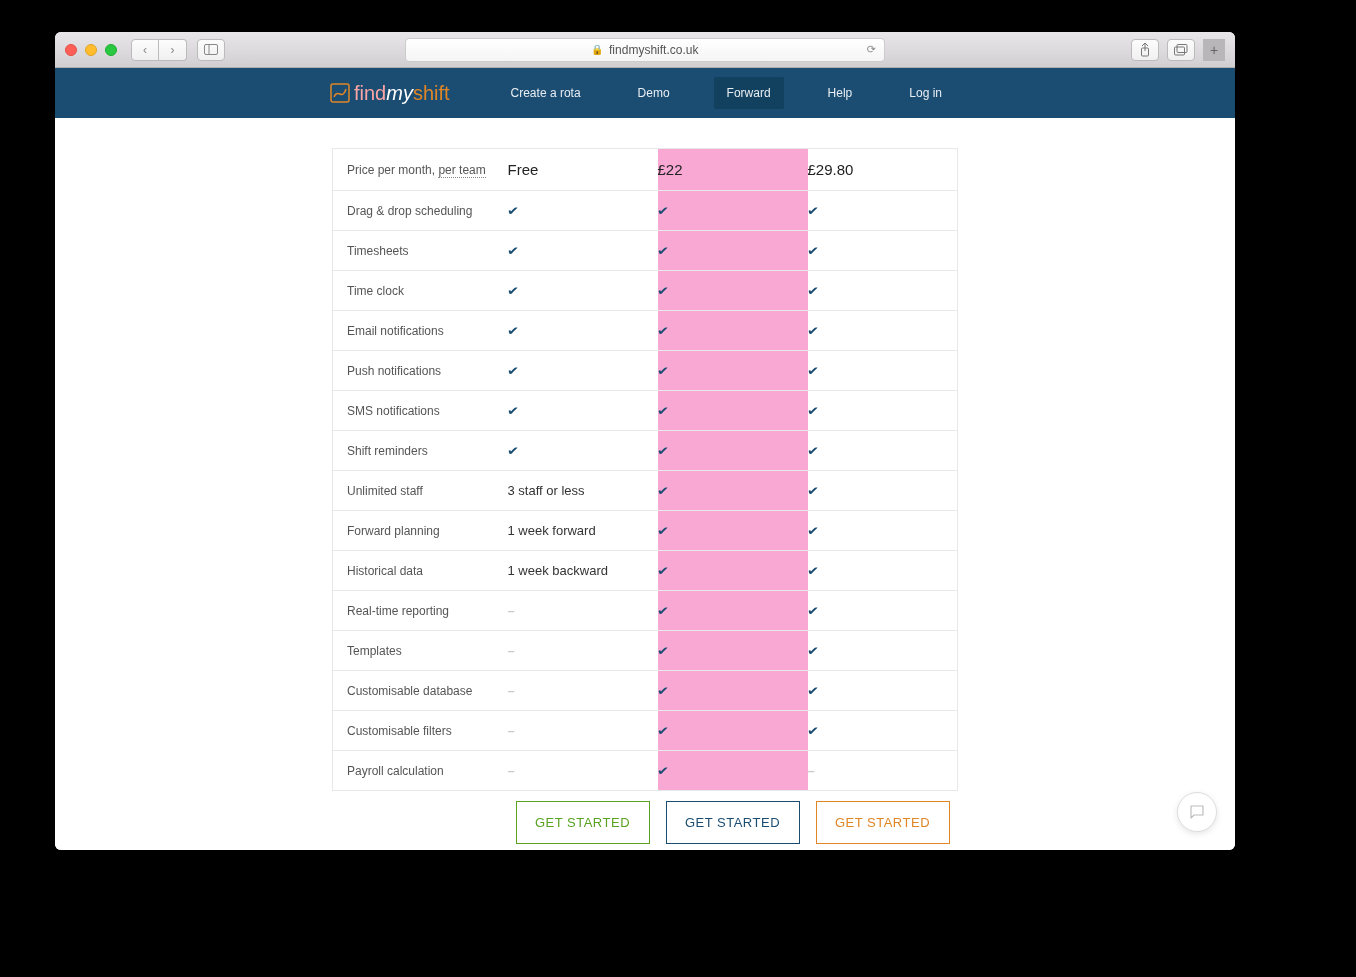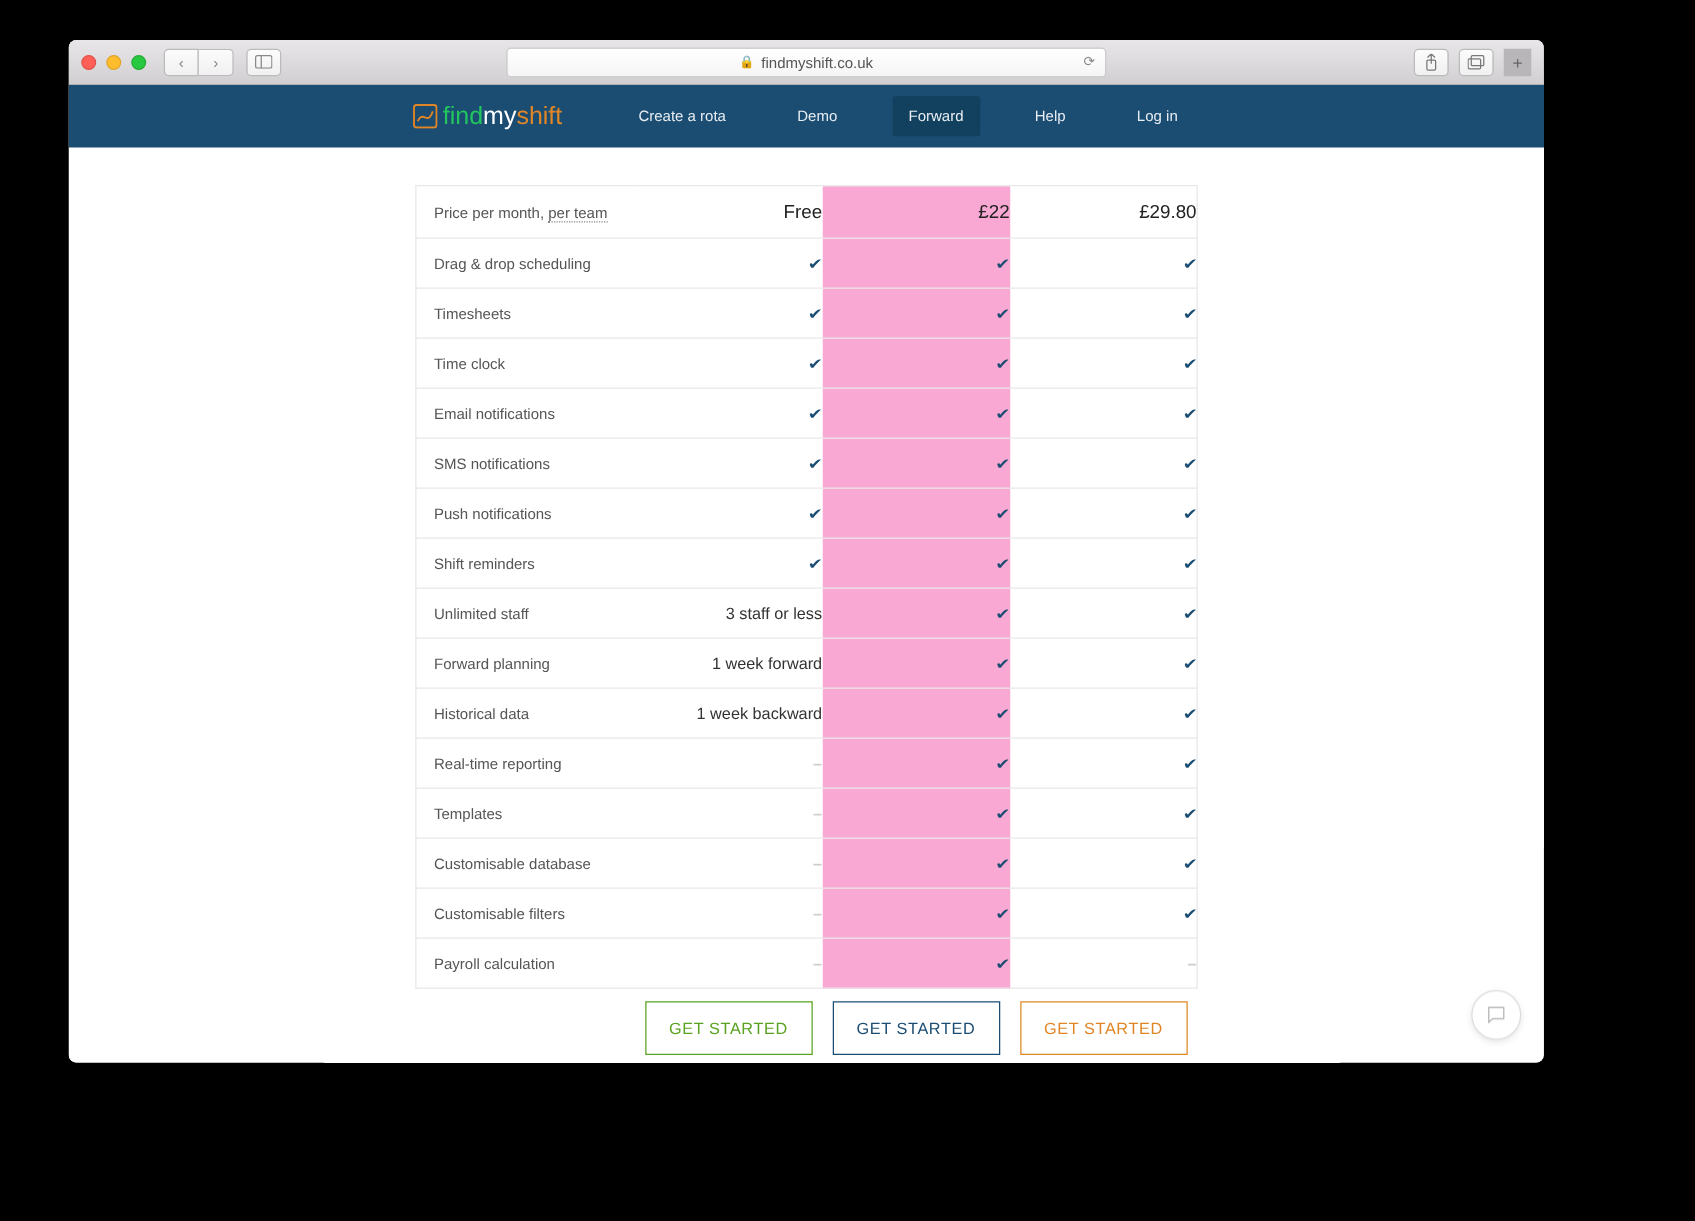--- a/index.html
+++ b/index.html
@@ -84,22 +84,22 @@
   background: #1b4c72;
   height: 50px;
   display: flex;
   align-items: center;
   justify-content: space-between;
   padding: 0 0 0 275px;
 }
 .logo { display: flex; align-items: center; gap: 4px; }
 .logo-icon { width: 20px; height: 20px; }
 .logo-text { font-size: 20px; font-weight: 300; }
-.logo-find { color: #22c55e; }
-.logo-my { color: #fff; }
+.logo-find { color: #fca5a5; }
+.logo-my { color: #fff; font-style: italic; }
 .logo-shift { color: #e08626; }
 .nav-links { display: flex; align-items: center; margin-right: 280px; gap: 31px; }
 .nav-link {
   color: #e8eef3;
   font-size: 12px;
   padding: 9px 13px;
   cursor: pointer;
   border-radius: 2px;
 }
 .nav-link.active { background: #12405f; }
@@ -126,21 +126,21 @@
   text-align: left;
   padding: 12px 0 12px 14px;
   font-size: 12px;
   color: #555;
   border: 1px solid #e8e8e8;
   border-right: none;
 }
 .labelcell .dotted { border-bottom: 1px dotted #888; text-align: right; }
 .valcell {
   width: 150px;
-  text-align: right;
+  text-align: left;
   padding: 12px 0;
   font-size: 13px;
   color: #333;
   border-top: 1px solid #e8e8e8;
   border-bottom: 1px solid #e8e8e8;
 }
 .valcell.hl { background: #f9a8d4; }
 .valcell.last { border-right: 1px solid #e8e8e8; }
 .valcell.price { font-size: 15px; color: #222; }
 .check { color: #1b4c72; font-size: 12px; display:inline-block; transform: scaleX(1.2); }
@@ -272,27 +272,27 @@
               <td class="valcell hl"><span class="check">✔</span></td>
               <td class="valcell last"><span class="check">✔</span></td>
             </tr>
         <tr>
               <td class="labelcell">Email notifications</td>
               <td class="valcell"><span class="check">✔</span></td>
               <td class="valcell hl"><span class="check">✔</span></td>
               <td class="valcell last"><span class="check">✔</span></td>
             </tr>
         <tr>
+              <td class="labelcell">Push notifications</td>
+              <td class="valcell"><span class="check">✔</span></td>
+              <td class="valcell hl"><span class="check">✔</span></td>
+              <td class="valcell last"><span class="check">✔</span></td>
+            </tr>
+        <tr>
               <td class="labelcell">SMS notifications</td>
-              <td class="valcell"><span class="check">✔</span></td>
-              <td class="valcell hl"><span class="check">✔</span></td>
-              <td class="valcell last"><span class="check">✔</span></td>
-            </tr>
-        <tr>
-              <td class="labelcell">Push notifications</td>
               <td class="valcell"><span class="check">✔</span></td>
               <td class="valcell hl"><span class="check">✔</span></td>
               <td class="valcell last"><span class="check">✔</span></td>
             </tr>
         <tr>
               <td class="labelcell">Shift reminders</td>
               <td class="valcell"><span class="check">✔</span></td>
               <td class="valcell hl"><span class="check">✔</span></td>
               <td class="valcell last"><span class="check">✔</span></td>
             </tr>

